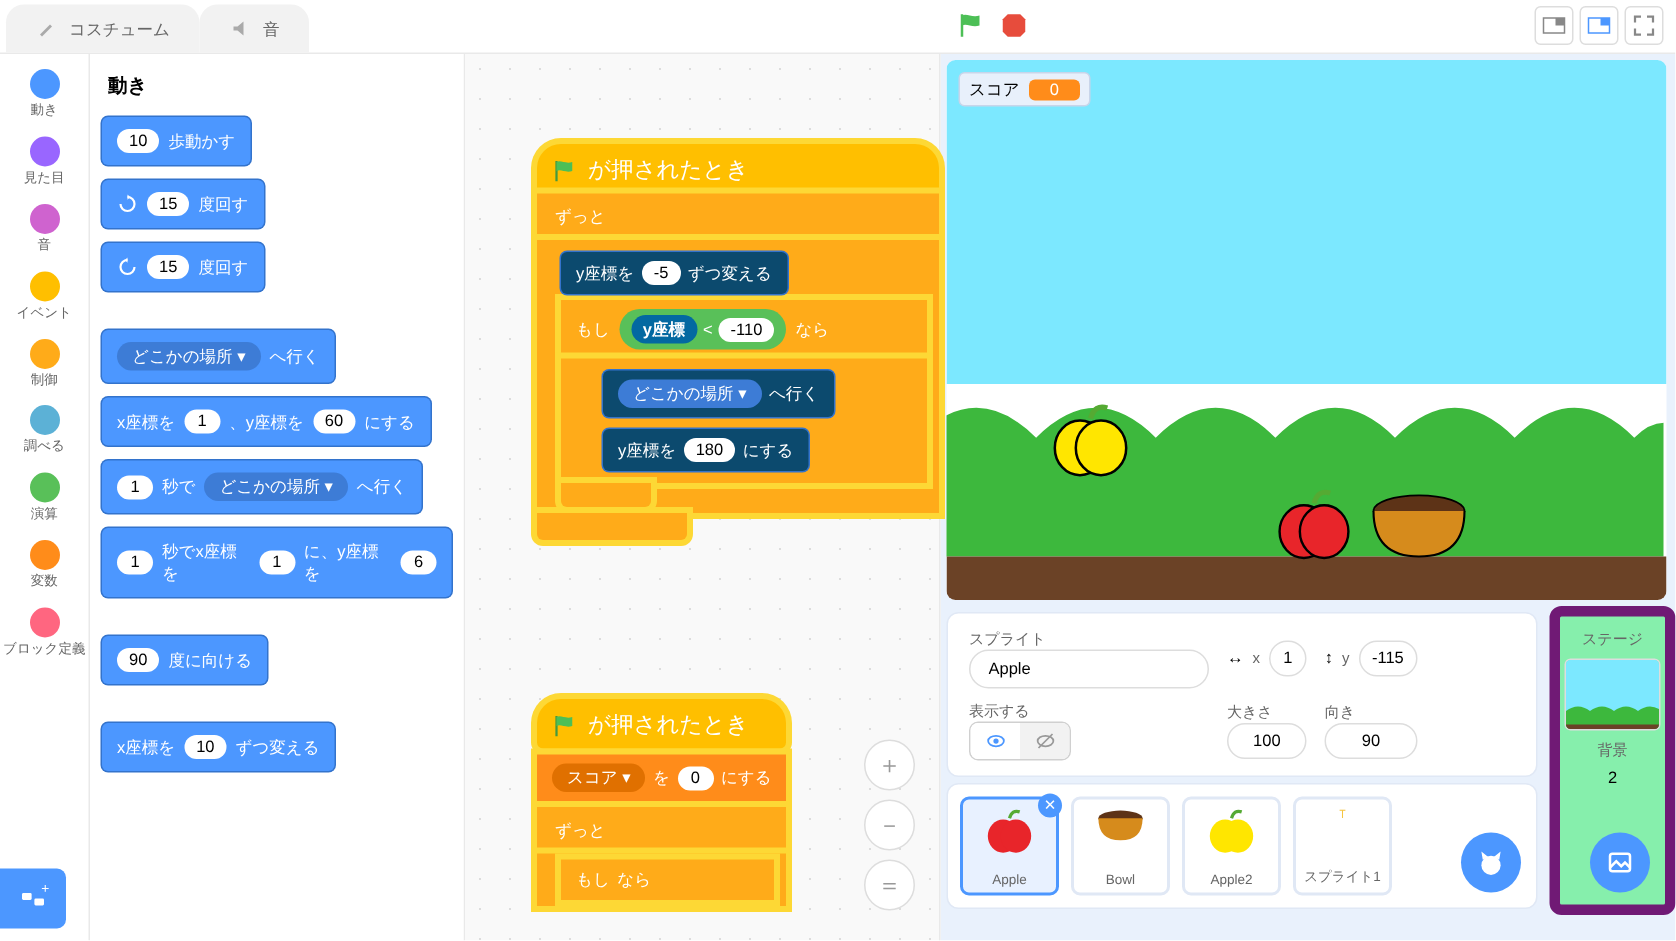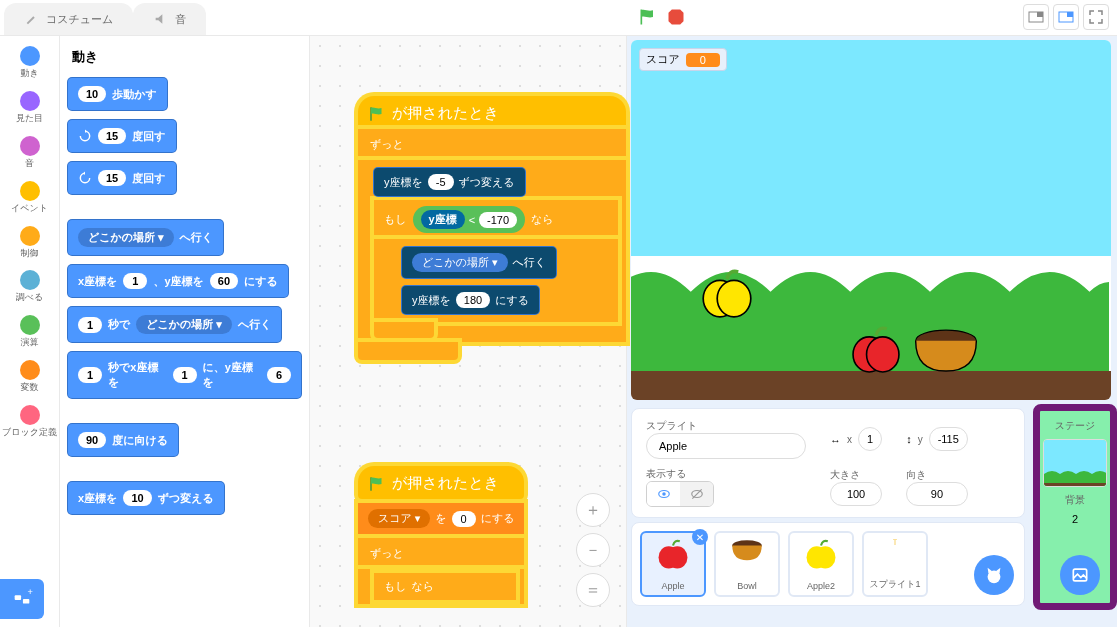--- a/index.html
+++ b/index.html
@@ -19,21 +19,21 @@
 
 
 .main { display: flex; height: calc(627px - 36px); }
 .left-panel { width: 310px; display: flex; border-right: 1px solid #e9e9e9; }
 .categories { width: 60px; background: #fff; border-right: 1px solid #e9e9e9; padding-top: 4px; }
 .cat-item { display: flex; flex-direction: column; align-items: center; padding: 6px 2px; cursor: pointer; gap: 3px; }
 .cat-dot { width: 20px; height: 20px; border-radius: 50%; }
 .cat-label { font-size: 9px; color: #666; text-align: center; line-height: 1.1; }
 .palette { flex: 1; padding: 8px; overflow: hidden; background: #fff; }
 .palette-title { font-size: 13px; font-weight: bold; margin: 4px 0 12px 4px; }
-.block { margin-bottom: 10px; font-weight: bold; }
+.block { margin-bottom: 10px; }
 .motion-block { background: #4c97ff; color: #fff; border-radius: 4px; padding: 8px 10px; display: inline-flex; align-items: center; gap: 6px; font-size: 11px; box-shadow: 0 0 0 1px #3373cc; }
 .num-input { background: #fff; color: #000; border-radius: 12px; padding: 2px 8px; min-width: 24px; text-align: center; display: inline-block; font-size: 11px; }
 .dropdown-pill { background: #3d7cd6; border-radius: 12px; padding: 2px 10px; color: #fff; font-size: 11px; }
 .rotate-icon { display: inline-block; width: 14px; height: 14px; }
 
 
 .workspace { flex: 1; background: #f9f9f9; background-image: radial-gradient(#ddd 1px, transparent 1px); background-size: 20px 20px; position: relative; border-right: 1px solid #e9e9e9; }
 .ws-apple { position: absolute; right: 28px; top: 60px; opacity: 0.5; }
 .zoom-controls { position: absolute; right: 16px; bottom: 20px; display: flex; flex-direction: column; gap: 6px; }
 .zoom-btn { width: 34px; height: 34px; border-radius: 50%; border: 1px solid #ddd; background: #fff; display: flex; align-items: center; justify-content: center; cursor: pointer; color: #999; font-size: 16px; }
@@ -52,21 +52,21 @@
 .right-panel { width: 490px; display: flex; flex-direction: column; background: #e9f1fc; }
 .stage-wrap { padding: 4px; }
 .stage { width: 480px; height: 360px; background: #fff; position: relative; overflow: hidden; border-radius: 6px; }
 .sky { position: absolute; inset: 0; background: #7ce8ff; height: 60%; }
 .hills { position: absolute; bottom: 8%; left: -20px; right: -20px; height: 36%; }
 .ground { position: absolute; bottom: 0; left: 0; right: 0; height: 8%; background: #6b4226; }
 .score-monitor { position: absolute; left: 8px; top: 8px; background: #e8f0fb; border: 1px solid #c8d5ea; border-radius: 4px; padding: 3px 6px; display: flex; align-items: center; gap: 6px; font-size: 11px; }
 .score-val { background: #ff8c1a; color: #fff; padding: 1px 14px; border-radius: 4px; font-size: 11px; }
 
 
-.sprite-info { background: #fff; margin: 4px; border-radius: 8px; padding: 10px 14px; display: grid; grid-template-columns: 160px 1fr 1fr 1fr; gap: 8px 24px; align-items: center; border: 1px solid #e0e8f5; font-size: 11px; }
+.sprite-info { background: #fff; margin: 4px; border-radius: 8px; padding: 10px 14px; display: grid; grid-template-columns: 160px 1fr 1fr 1fr; gap: 8px 12px; align-items: center; border: 1px solid #e0e8f5; font-size: 11px; }
 .info-label { color: #666; font-size: 10px; }
 .info-input { border: 1px solid #ddd; border-radius: 16px; padding: 6px 12px; font-size: 11px; width: 100%; outline: none; }
 .info-val { border: 1px solid #ddd; border-radius: 16px; padding: 5px 8px; text-align: center; font-size: 11px; }
 .toggle-group { display: flex; border: 1px solid #d0d0d0; border-radius: 6px; overflow: hidden; width: 68px; }
 .toggle-btn { flex: 1; padding: 5px; display: flex; justify-content: center; cursor: pointer; }
 .toggle-btn.active { background: #fff; color: #4c97ff; }
 .toggle-btn:not(.active) { background: #f2f2f2; color: #999; }
 
 
 .sprite-list-row { display: flex; gap: 6px; margin: 4px; flex: 1; }
@@ -276,21 +276,21 @@
         <div class="stack-block">
           <span>y座標を</span>
           <span class="num-input">-5</span>
           <span>ずつ変える</span>
         </div>
         <div class="c-block" style="display:flex;align-items:center;gap:6px;padding:6px 10px;">
           <span>もし</span>
           <span class="bool-block">
             <span class="sensing-pill" style="background:#0369a1;font-weight:bold;">y座標</span>
             <span>&lt;</span>
-            <span class="num-input">-170</span>
+            <span class="num-input">-110</span>
           </span>
           <span>なら</span>
         </div>
         <div class="c-body" style="padding-left:28px;">
           <div class="stack-block">
             <span class="dropdown-pill"><span>どこかの場所</span> ▾</span>
             <span>へ行く</span>
           </div>
           <div class="stack-block">
             <span>y座標を</span>

